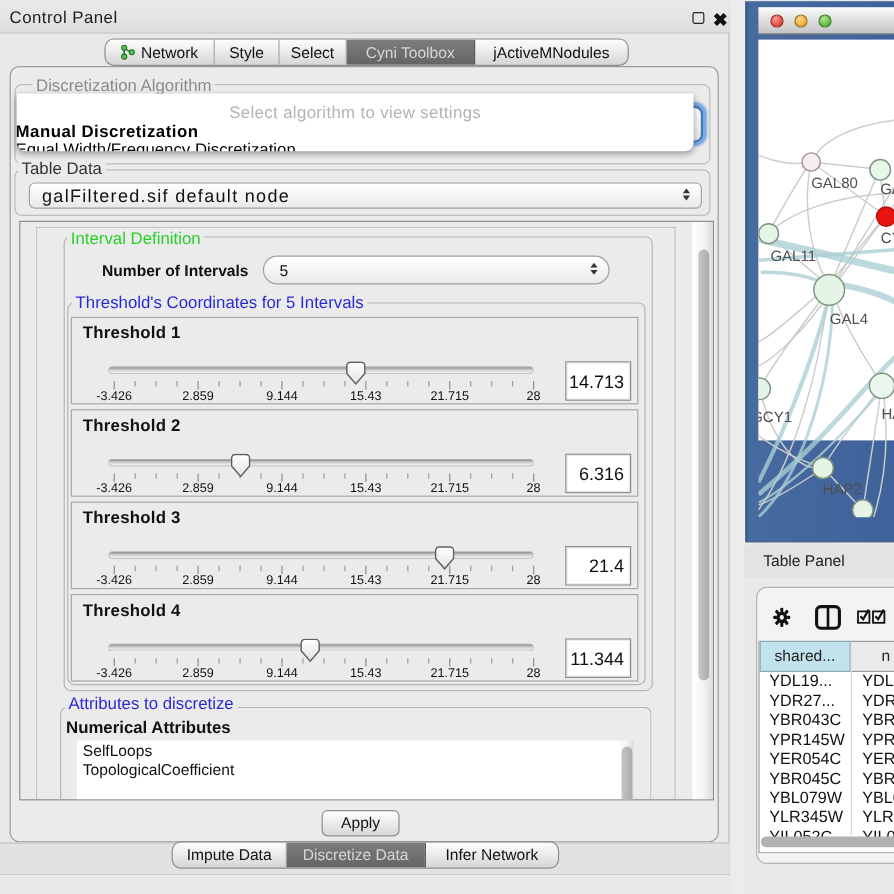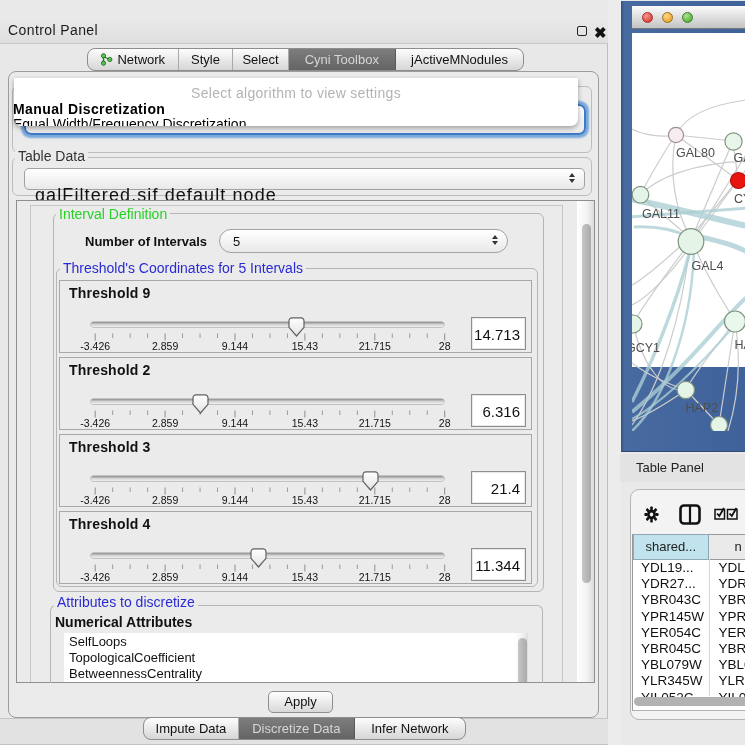--- a/index.html
+++ b/index.html
@@ -1,21 +1,21 @@
 <!DOCTYPE html>
 <html><head>
 <meta charset="utf-8">
 <style>
 * { margin:0; padding:0; box-sizing:border-box; }
 html,body { width:745px; height:745px; overflow:hidden; }
 body { font-family:"Liberation Sans",sans-serif; background:#e9e9e9; position:relative; }
 .abs { position:absolute; }
 
 
-#cpwin { left:0; top:0; width:608px; height:729px; background:#e8e8e8; border-right:1px solid #bdbdbd; border-bottom:1px solid #c2c2c2;margin-top:16px; }
+#cpwin { left:0; top:0; width:608px; height:729px; background:#e8e8e8; border-right:1px solid #bdbdbd; border-bottom:1px solid #c2c2c2; }
 #cptitle { left:0; top:0; width:608px; height:28px; background:linear-gradient(#ebebeb,#dedede); border-bottom:1px solid #c6c6c6; }
 #cptitle .t { position:absolute; left:8px; top:6px; font-size:14px; letter-spacing:0.4px; color:#1c1c1c; }
 #cpfloat { left:577px; top:10px; width:10px; height:10px; border:1.6px solid #222; border-radius:2px; }
 #cpclose { left:594px; top:8px; font-size:15px; font-weight:bold; color:#111; }
 
 
 .seg { position:absolute; display:flex; height:23px; border:1px solid #8d8d8d; border-radius:8px; overflow:hidden; background:linear-gradient(#fdfdfd,#d6d6d6); }
 .seg .s { height:100%; display:flex; align-items:center; justify-content:center; font-size:13px; color:#111; border-right:1px solid #a9a9a9; }
 .seg .s:last-child { border-right:none; }
 .seg .sel { background:linear-gradient(#7d7d7d,#646464); color:#d6d6d6; border-right:1px solid #5a5a5a; }
@@ -102,21 +102,21 @@
   </div>
 
   <div class="group" style="left:12px; top:70px; width:580px; height:67px;"></div>
   <span class="gtitle" style="left:27px; top:63px; color:#8a8a8a;">Discretization Algorithm</span>
 
   <div class="combo" style="left:24px; top:88px; width:562px; height:31px; border-radius:7px; box-shadow:0 0 2px 2.5px #78a8dc; border:2.5px solid #3d79c4;"></div>
 
   <div class="group" style="left:12px; top:141px; width:580px; height:39px;"></div>
   <span class="gtitle" style="left:15px; top:132px; color:#333;">Table Data</span>
   <div class="combo" style="left:24px; top:152px; width:561px; height:22px;">
-    <span class="txt" style="font-size:18px; letter-spacing:1.1px; top:16px;">galFiltered.sif default node</span>
+    <span class="txt" style="font-size:15px; letter-spacing:1.1px; top:2px;">galFiltered.sif default node</span>
     <span class="arr" style="right:8px; top:4px;">
         <span class="up"></span>
         <span class="dn"></span>
       </span>
   </div>
 
   <div class="abs" style="left:16px; top:184px; width:579px; height:483px; border:1px solid #8f8f8f; background:#ebebeb;"></div>
   <div class="abs" style="left:30px; top:189px; width:533px; height:477px; border:1px solid #c6c6c6; border-bottom:none;"></div>
 
   <div class="group" style="left:53px; top:197px; width:491px; height:379px; border-color:#b5b5b5;"></div>
@@ -128,21 +128,21 @@
     <span class="arr" style="right:8px; top:5px;">
         <span class="up"></span>
         <span class="dn"></span>
       </span>
   </div>
 
   <div class="group" style="left:56px; top:252px; width:482px; height:319px; border-color:#b5b5b5;"></div>
   <span class="gtitle" style="left:60px; top:243.5px; color:#2a2ad4; background:#ebebeb;">Threshold's Coordinates for 5 Intervals</span>
 
   <div class="thp" style="top:263.5px;" id="thp1">
-      <span class="ttl">Threshold 9</span>
+      <span class="ttl">Threshold 1</span>
       <div class="groove"></div>
       <svg style="position:absolute;left:0;top:0;" width="473" height="73" viewBox="0 0 473 73">
         <line x1="35.2" y1="52.5" x2="35.2" y2="59.5" stroke="#8d8d8d" stroke-width="1"></line>
         <line x1="52.675000000000004" y1="52.5" x2="52.675000000000004" y2="57" stroke="#9a9a9a" stroke-width="1"></line>
         <line x1="70.15" y1="52.5" x2="70.15" y2="57" stroke="#9a9a9a" stroke-width="1"></line>
         <line x1="87.625" y1="52.5" x2="87.625" y2="57" stroke="#9a9a9a" stroke-width="1"></line>
         <line x1="105.1" y1="52.5" x2="105.1" y2="59.5" stroke="#8d8d8d" stroke-width="1"></line>
         <line x1="122.57499999999999" y1="52.5" x2="122.57499999999999" y2="57" stroke="#9a9a9a" stroke-width="1"></line>
         <line x1="140.05" y1="52.5" x2="140.05" y2="57" stroke="#9a9a9a" stroke-width="1"></line>
         <line x1="157.525" y1="52.5" x2="157.525" y2="57" stroke="#9a9a9a" stroke-width="1"></line>
@@ -314,21 +314,20 @@
         <span>11.344</span>
       </div>
     </div>
 
   <div class="group" style="left:50px; top:589px; width:493px; height:78px; border-color:#b5b5b5; border-bottom:none; border-radius:6px 6px 0 0;"></div>
   <span class="gtitle" style="left:54px; top:577.5px; color:#2a2ad4; background:#ebebeb;">Attributes to discretize</span>
   <span class="abs" style="left:55px; top:598px; font-size:14px; font-weight:bold; color:#111;">Numerical Attributes</span>
   <div class="abs" id="attrlist">
     <div>SelfLoops</div>
     <div>TopologicalCoefficient</div>
-    <div>BetweennessCentrality</div>
   </div>
 
   <div class="vtrack" style="left:515px; top:617px; width:13px; height:49px;"></div>
   <div class="vthumb" style="left:518px; top:622px; width:9px; height:44px; border-radius:4.5px 4.5px 0 0;"></div>
 
   <div class="vtrack" style="left:577px; top:185px; width:17px; height:481px;"></div>
   <div class="vthumb" style="left:581.5px; top:208px; width:9px; height:359px;"></div>
 
   <div class="abs" id="applybtn">Apply</div>
 

